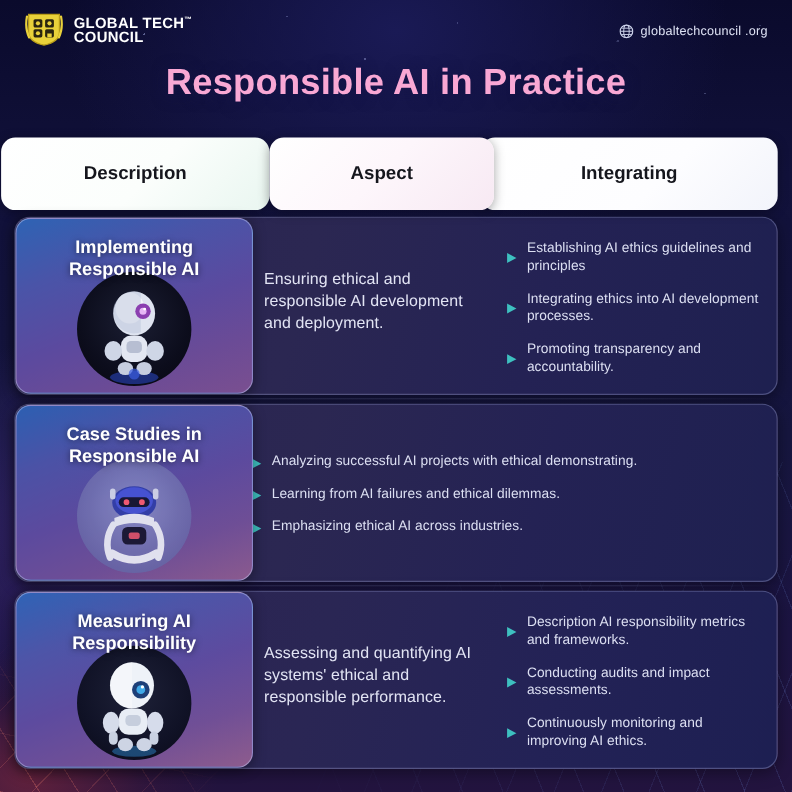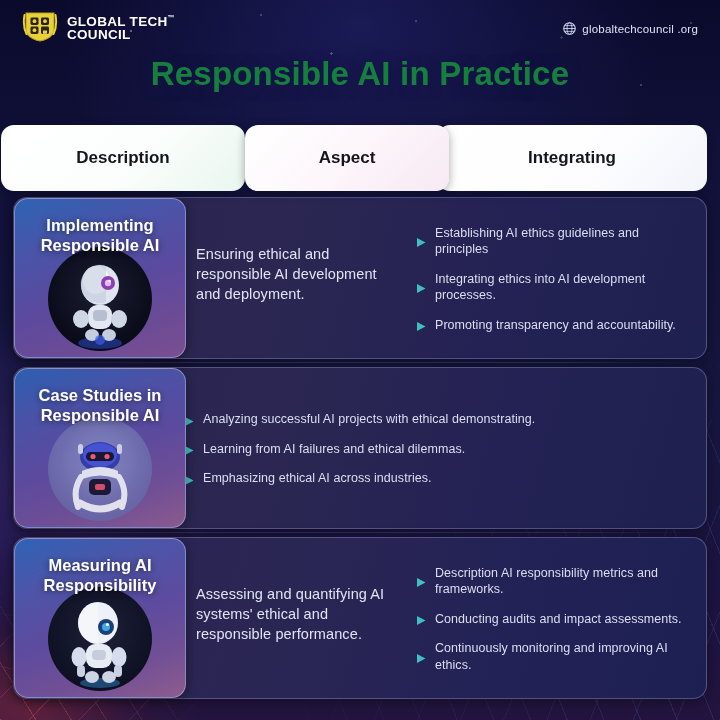--- a/index.html
+++ b/index.html
@@ -127,21 +127,21 @@
     font-size: 11.5px;
     letter-spacing: .2px;
   }
   .globe-icon { width: 13px; height: 13px; flex: none; display: block; }
 
   
   .page-title {
     position: absolute;
     left: 0; right: 0; top: 55px;
     text-align: center;
-    color: #15803d;
+    color: #f9a8d4;
     font-size: 33px;
     font-weight: 700;
     letter-spacing: .2px;
     text-shadow: 0 2px 14px rgba(20,20,70,.9);
     z-index: 5;
   }
 
   
   .table-wrap {
     position: absolute;
@@ -202,21 +202,21 @@
     box-shadow: 0 3px 14px rgba(0,0,0,.38);
   }
   .trow:last-child { margin-bottom: 0; }
 
   .trow-3 {
     background: linear-gradient(105deg, #2d2452 0%, #2a2654 40%, #232256 70%, #1d1f52 100%);
   }
 
   
   .cell-aspect {
-    width: 172px;
+    width: 216px;
     flex: none;
     position: relative;
     border-radius: 14px;
     padding: 16px 10px 4px;
     background: linear-gradient(160deg, #2e63b4 0%, #4a54a8 28%, #5b4a9f 55%, #6b4b96 78%, #7a4f90 100%);
     border: 1px solid rgba(200,208,250,.45);
     box-shadow: 0 2px 12px rgba(0,0,0,.4);
     z-index: 3;
     overflow: hidden;
   }

